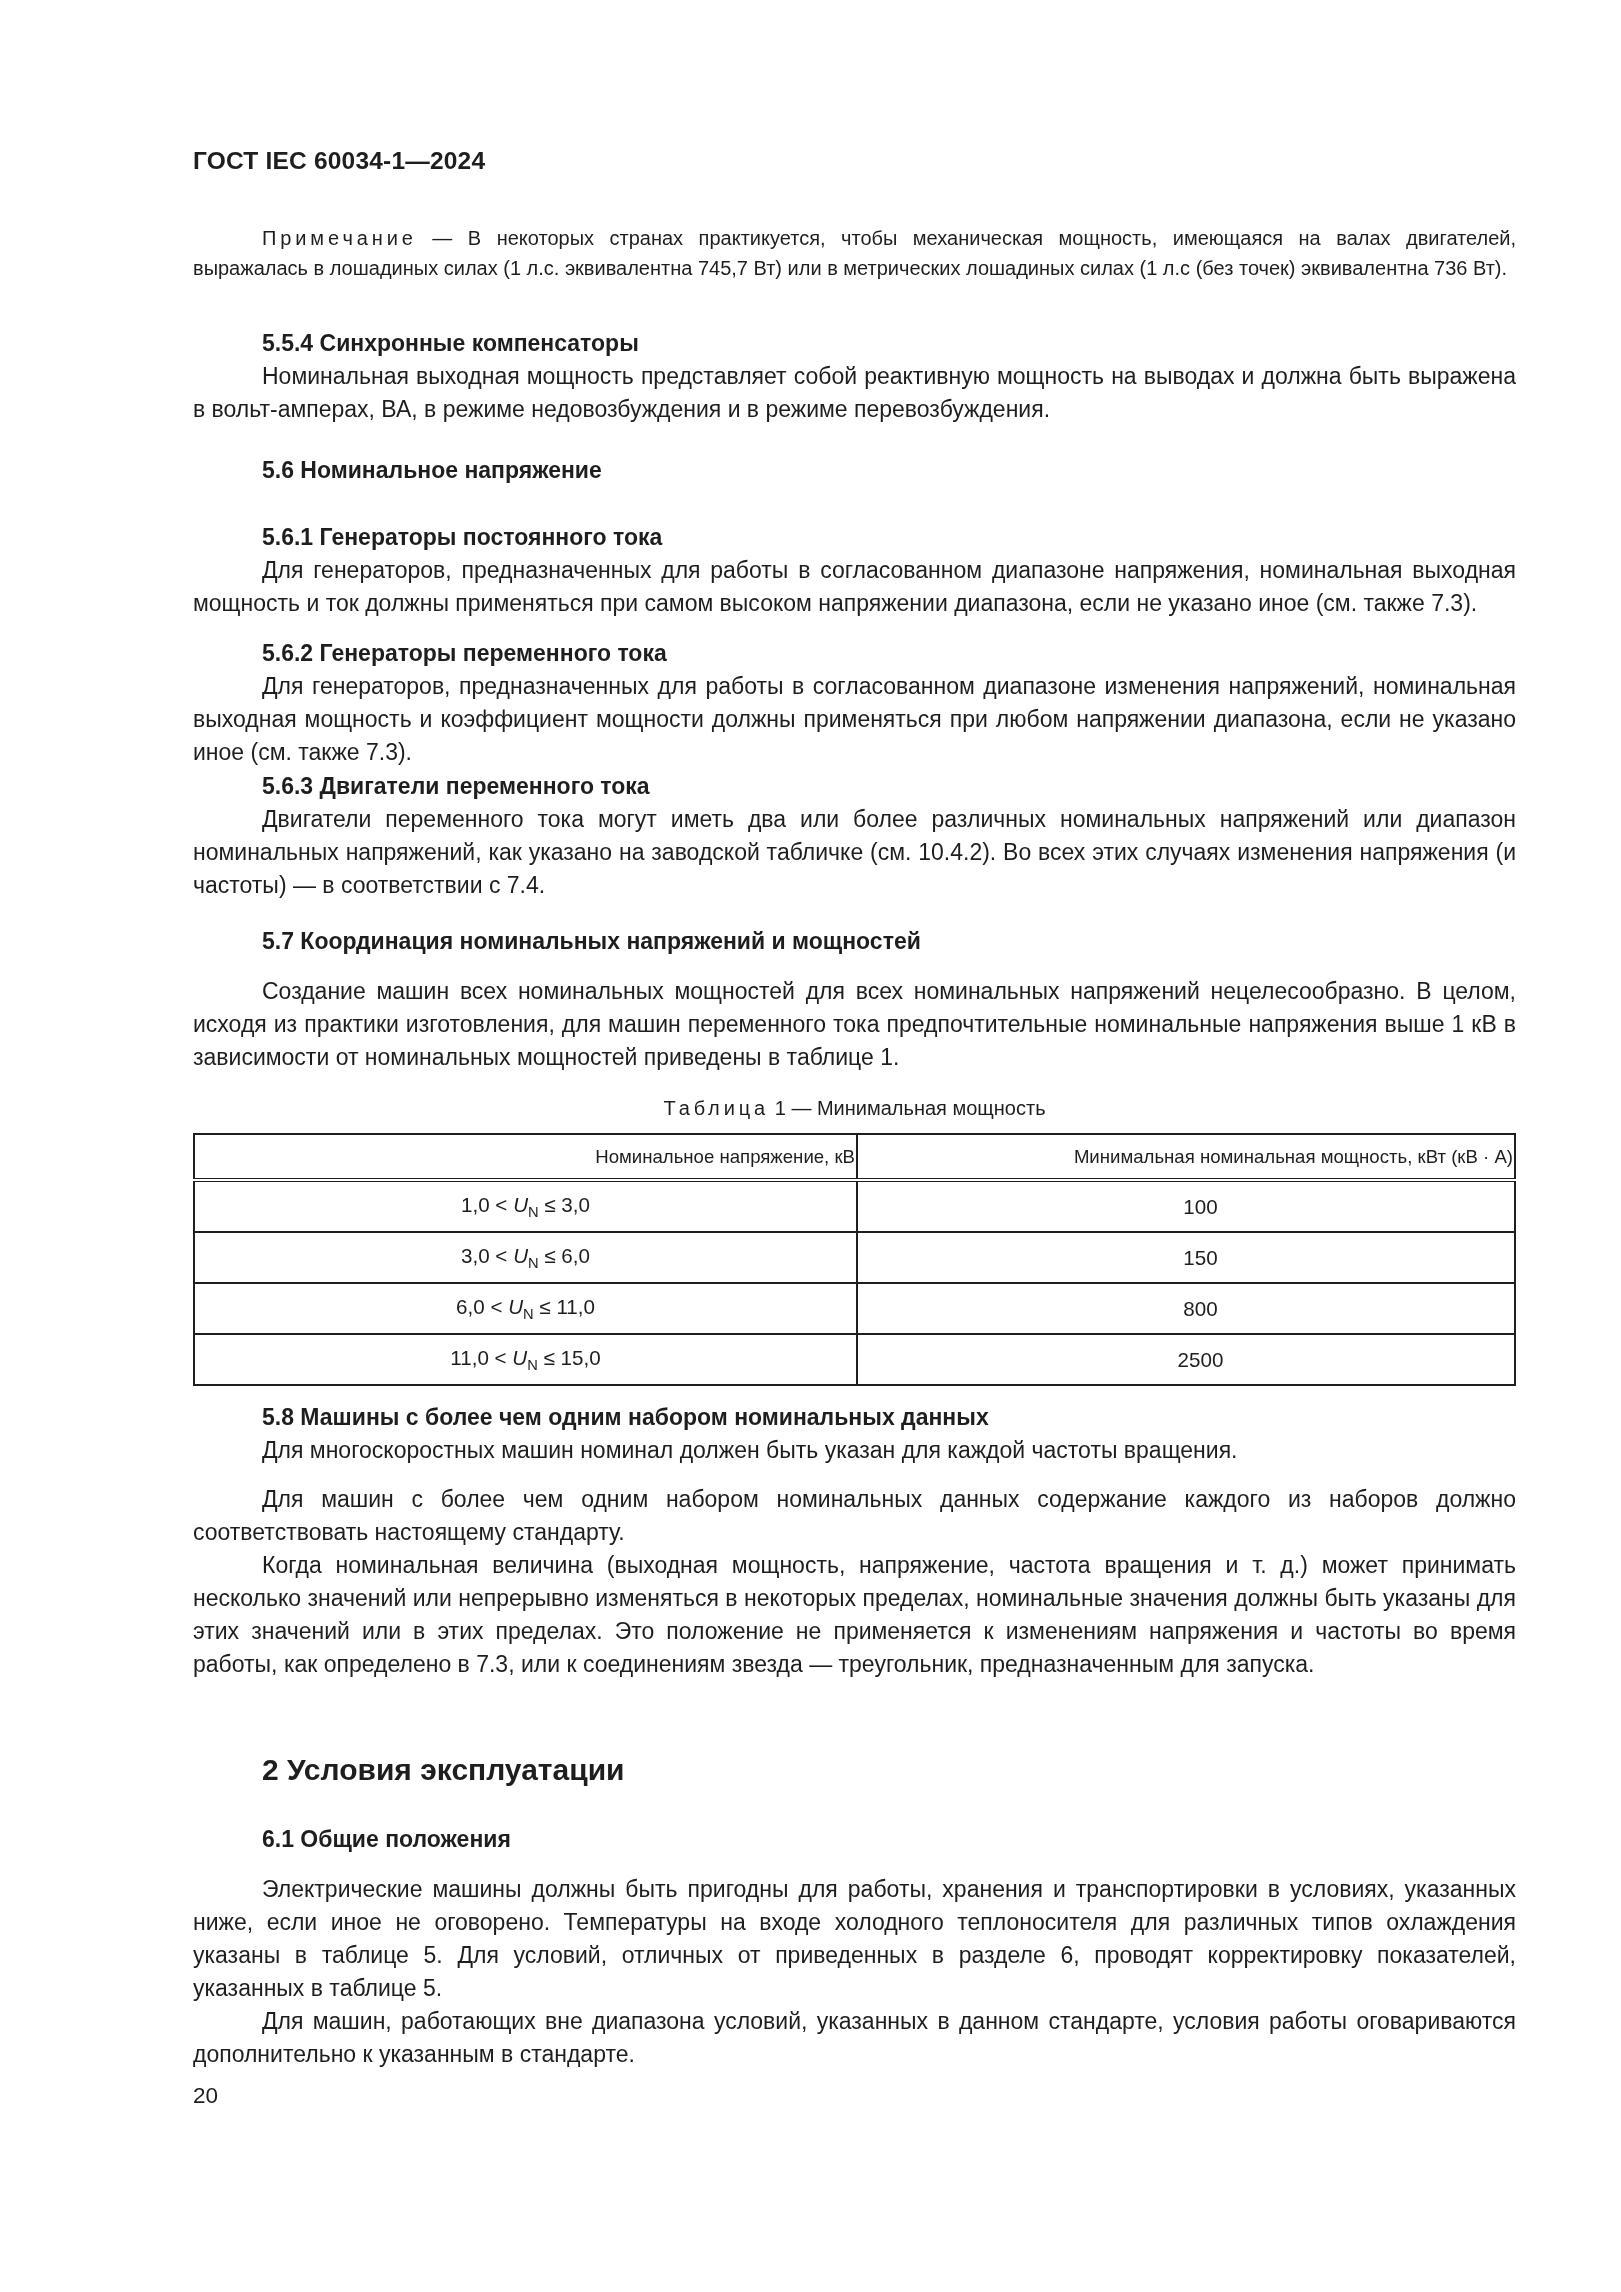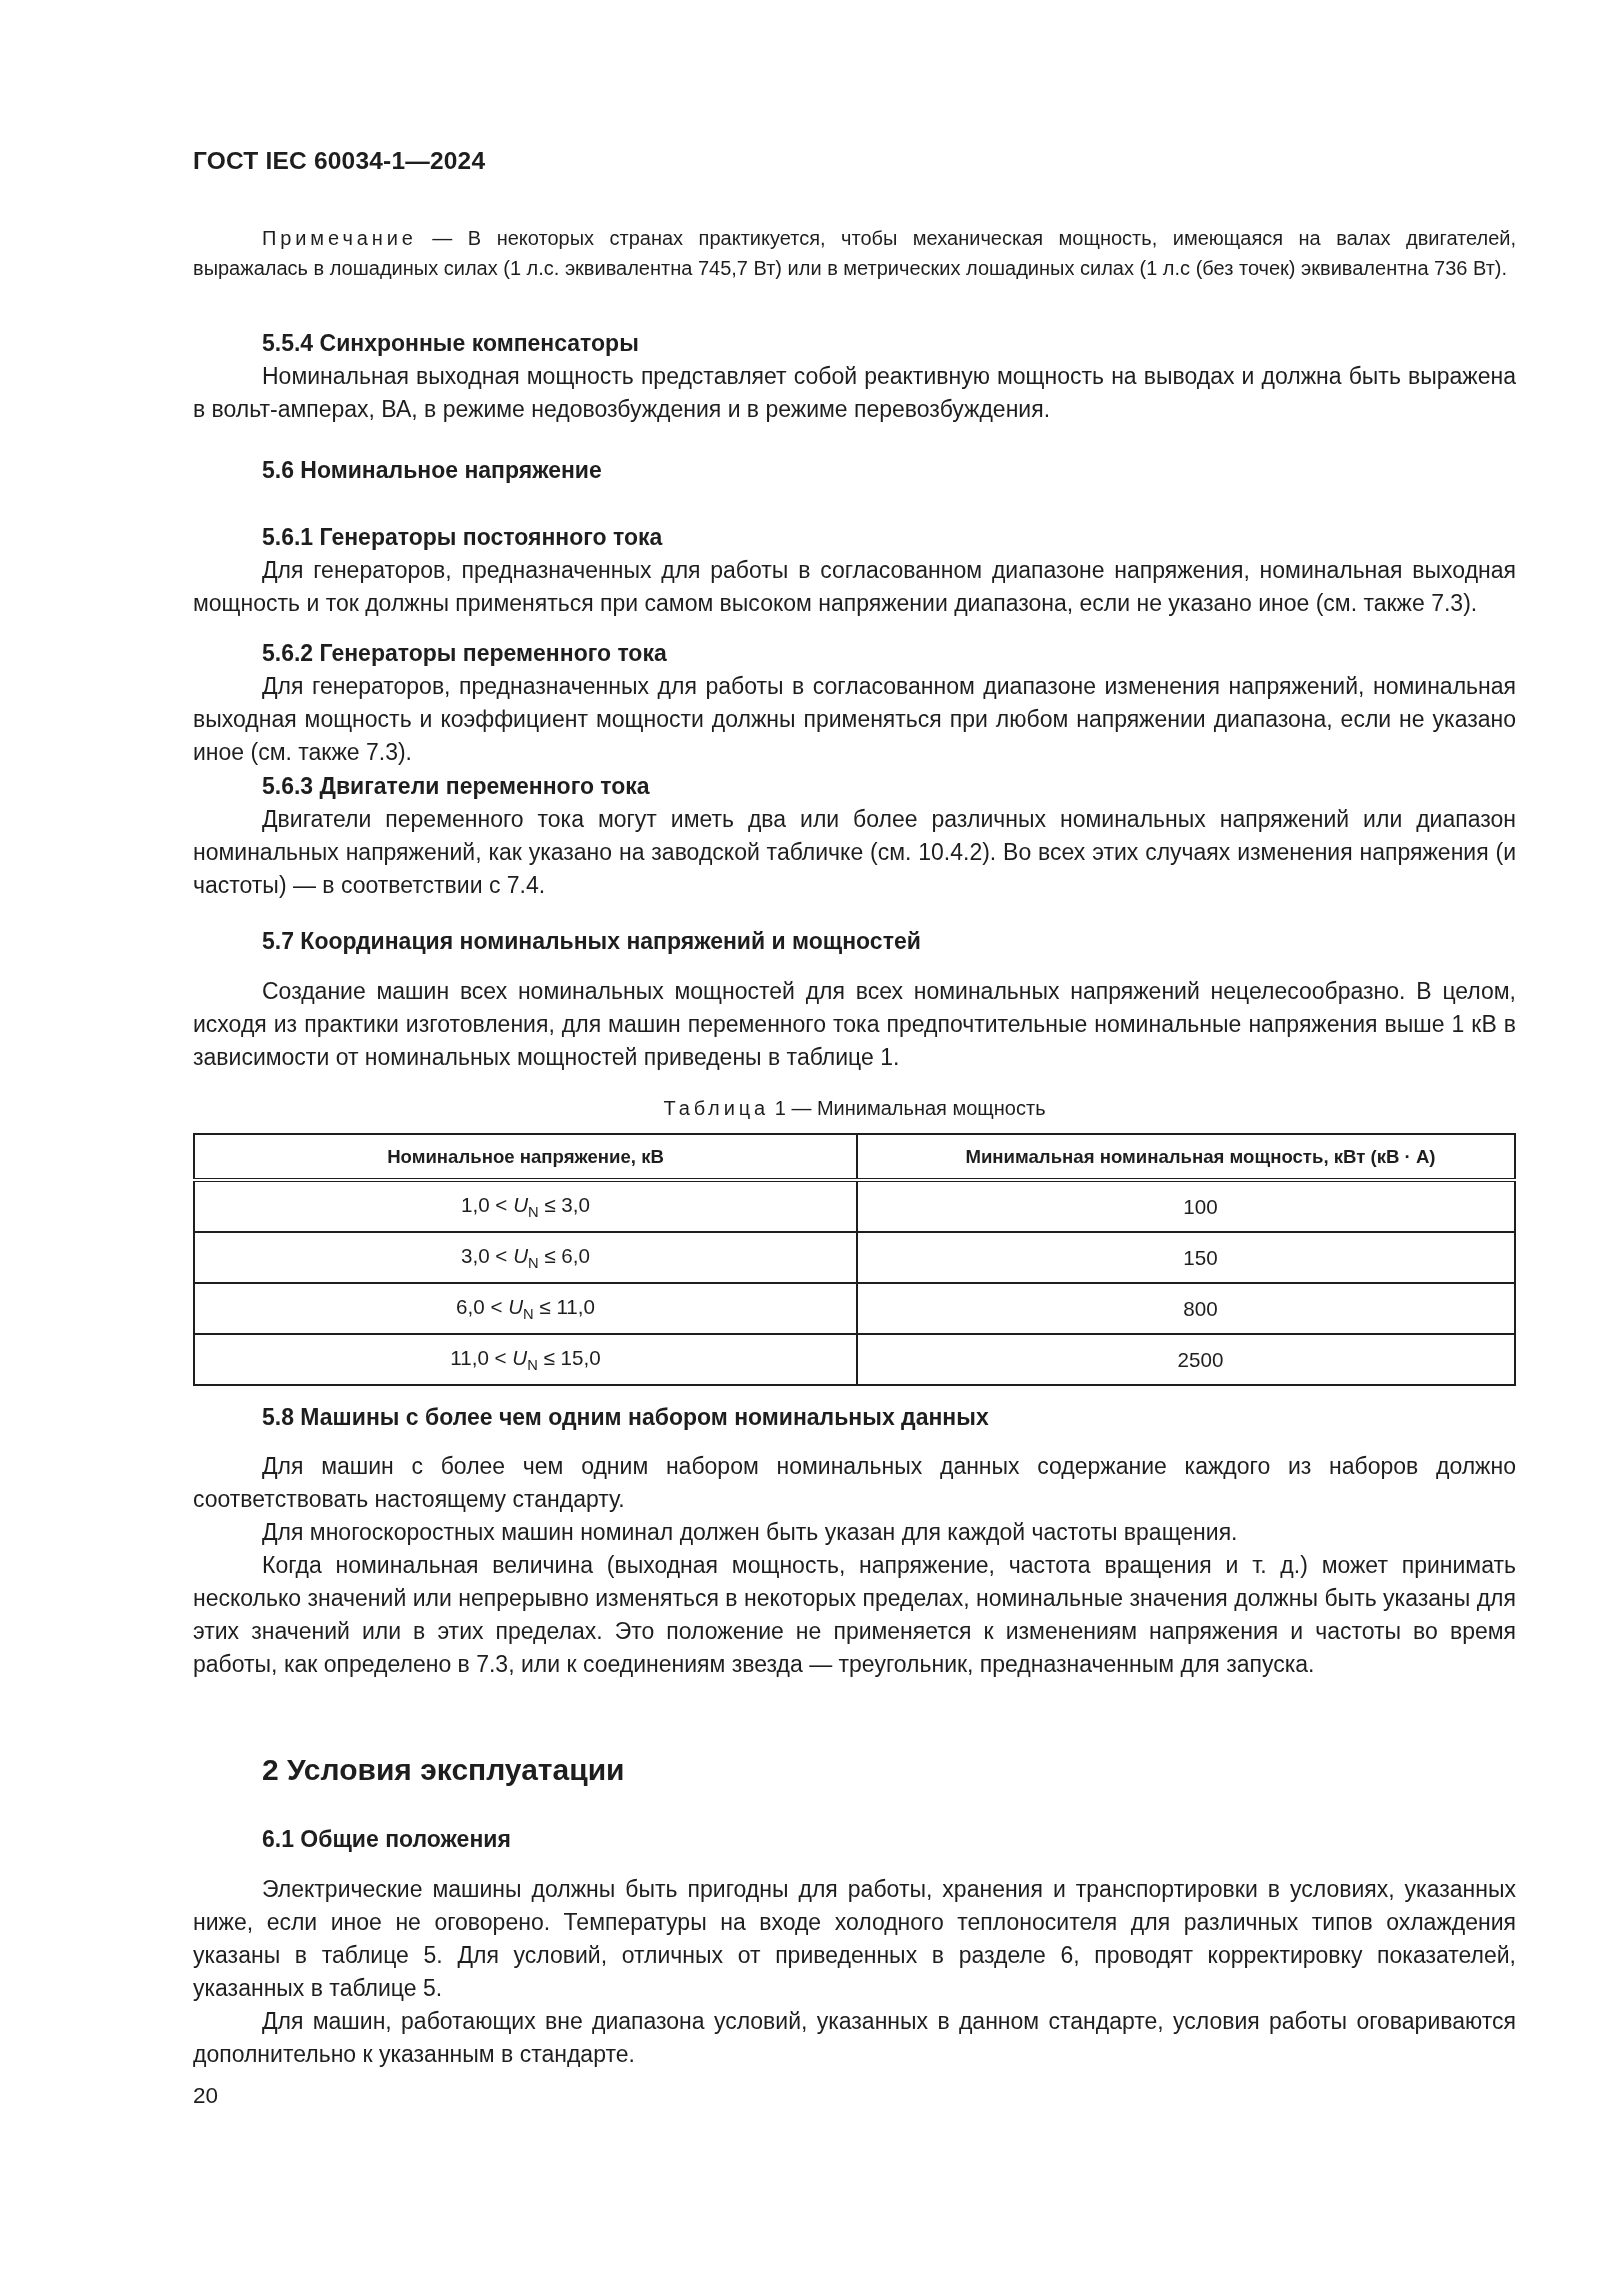--- a/index.html
+++ b/index.html
@@ -9,21 +9,21 @@
   .hdr { position: absolute; top: 147px; left: 0; font-weight: bold; font-size: 24.5px; letter-spacing: 0.2px; }
   .blk { position: absolute; left: 0; width: 1323px; }
   p { margin: 0; font-size: 23px; line-height: 33px; text-align: justify; text-indent: 69px; }
   p.note { font-size: 20px; line-height: 30px; }
   .spaced { letter-spacing: 3.9px; }
   h3 { margin: 0; font-size: 23px; line-height: 33px; font-weight: bold; padding-left: 69px; }
   h2 { margin: 0; font-size: 30px; line-height: 39px; font-weight: bold; padding-left: 69px; }
   .caption { font-size: 20px; line-height: 29px; }
   table { border-collapse: collapse; width: 1323px; font-size: 20.6px; }
   table { border: 2.5px solid #1e1e1e; }
-  th { font-weight: bold; font-size: 18.6px; height: 41px; border-right: 2px solid #1e1e1e; border-bottom: 4.9px double #1e1e1e; text-align: center; }
+  th { font-weight: normal; font-size: 18.6px; height: 41px; border-right: 2px solid #1e1e1e; border-bottom: 4.9px double #1e1e1e; text-align: right; }
   td { height: 47px; text-align: center; border-right: 2px solid #1e1e1e; border-bottom: 2.5px solid #1e1e1e; }
   th:last-child, td:last-child { border-right: none; padding-left: 30px; }
   .c1 { width: 659px; }
   i { font-style: italic; }
   sub { font-size: 14.7px; vertical-align: -4.9px; }
   .pg { position: absolute; top: 2083px; left: 0; font-size: 22.5px; }
 </style>
 </head>
 <body>
 
@@ -92,22 +92,22 @@
         <tr>
           <td><span>11,0 &lt; </span><i>U</i><sub>N</sub><span> ≤ 15,0</span></td>
           <td>2500</td>
         </tr>
       </tbody>
     </table>
   </div>
 
   <div class="blk" style="top:1401px;">
     <h3>5.8  Машины с более чем одним набором номинальных данных</h3>
+    <p>Для многоскоростных машин номинал должен быть указан для каждой частоты вращения.</p>
     <p style="margin-top:15.7px;">Для машин с более чем одним набором номинальных данных содержание каждого из наборов должно соответствовать настоящему стандарту.</p>
-    <p>Для многоскоростных машин номинал должен быть указан для каждой частоты вращения.</p>
     <p>Когда номинальная величина (выходная мощность, напряжение, частота вращения и т. д.) может принимать несколько значений или непрерывно изменяться в некоторых пределах, номинальные значения должны быть указаны для этих значений или в этих пределах. Это положение не применяется к изменениям напряжения и частоты во время работы, как определено в 7.3, или к соединениям звезда — треугольник, предназначенным для запуска.</p>
   </div>
 
   <div class="blk" style="top:1750px;">
     <h2>2  Условия эксплуатации</h2>
   </div>
 
   <div class="blk" style="top:1823px;">
     <h3>6.1  Общие положения</h3>
     <p style="margin-top:16.7px;">Электрические машины должны быть пригодны для работы, хранения и транспортировки в условиях, указанных ниже, если иное не оговорено. Температуры на входе холодного теплоносителя для различных типов охлаждения указаны в таблице 5. Для условий, отличных от приведенных в разделе 6, проводят корректировку показателей, указанных в таблице 5.</p>

